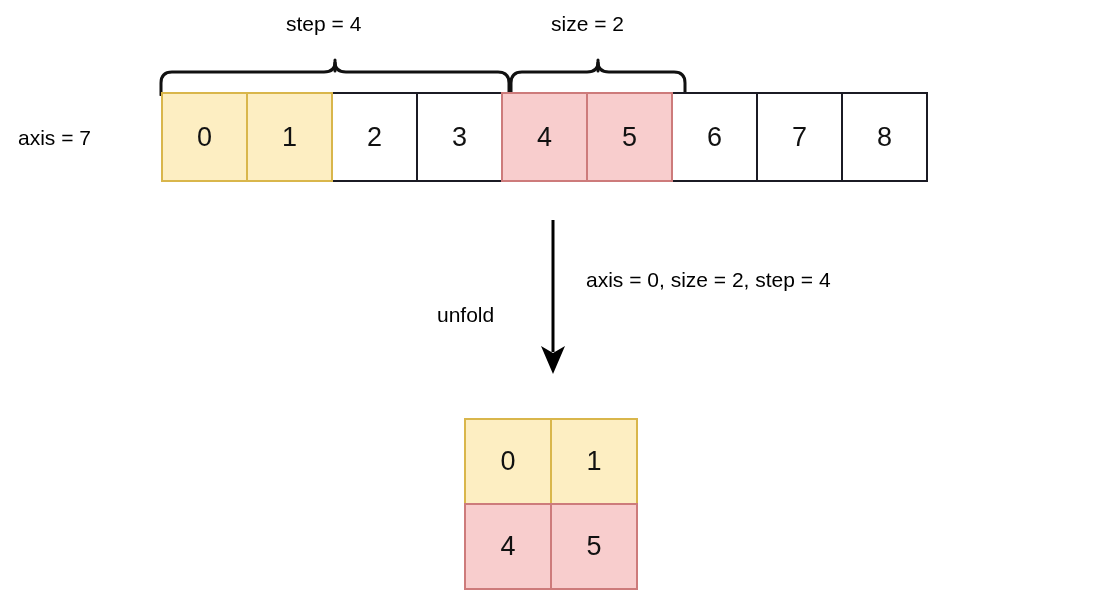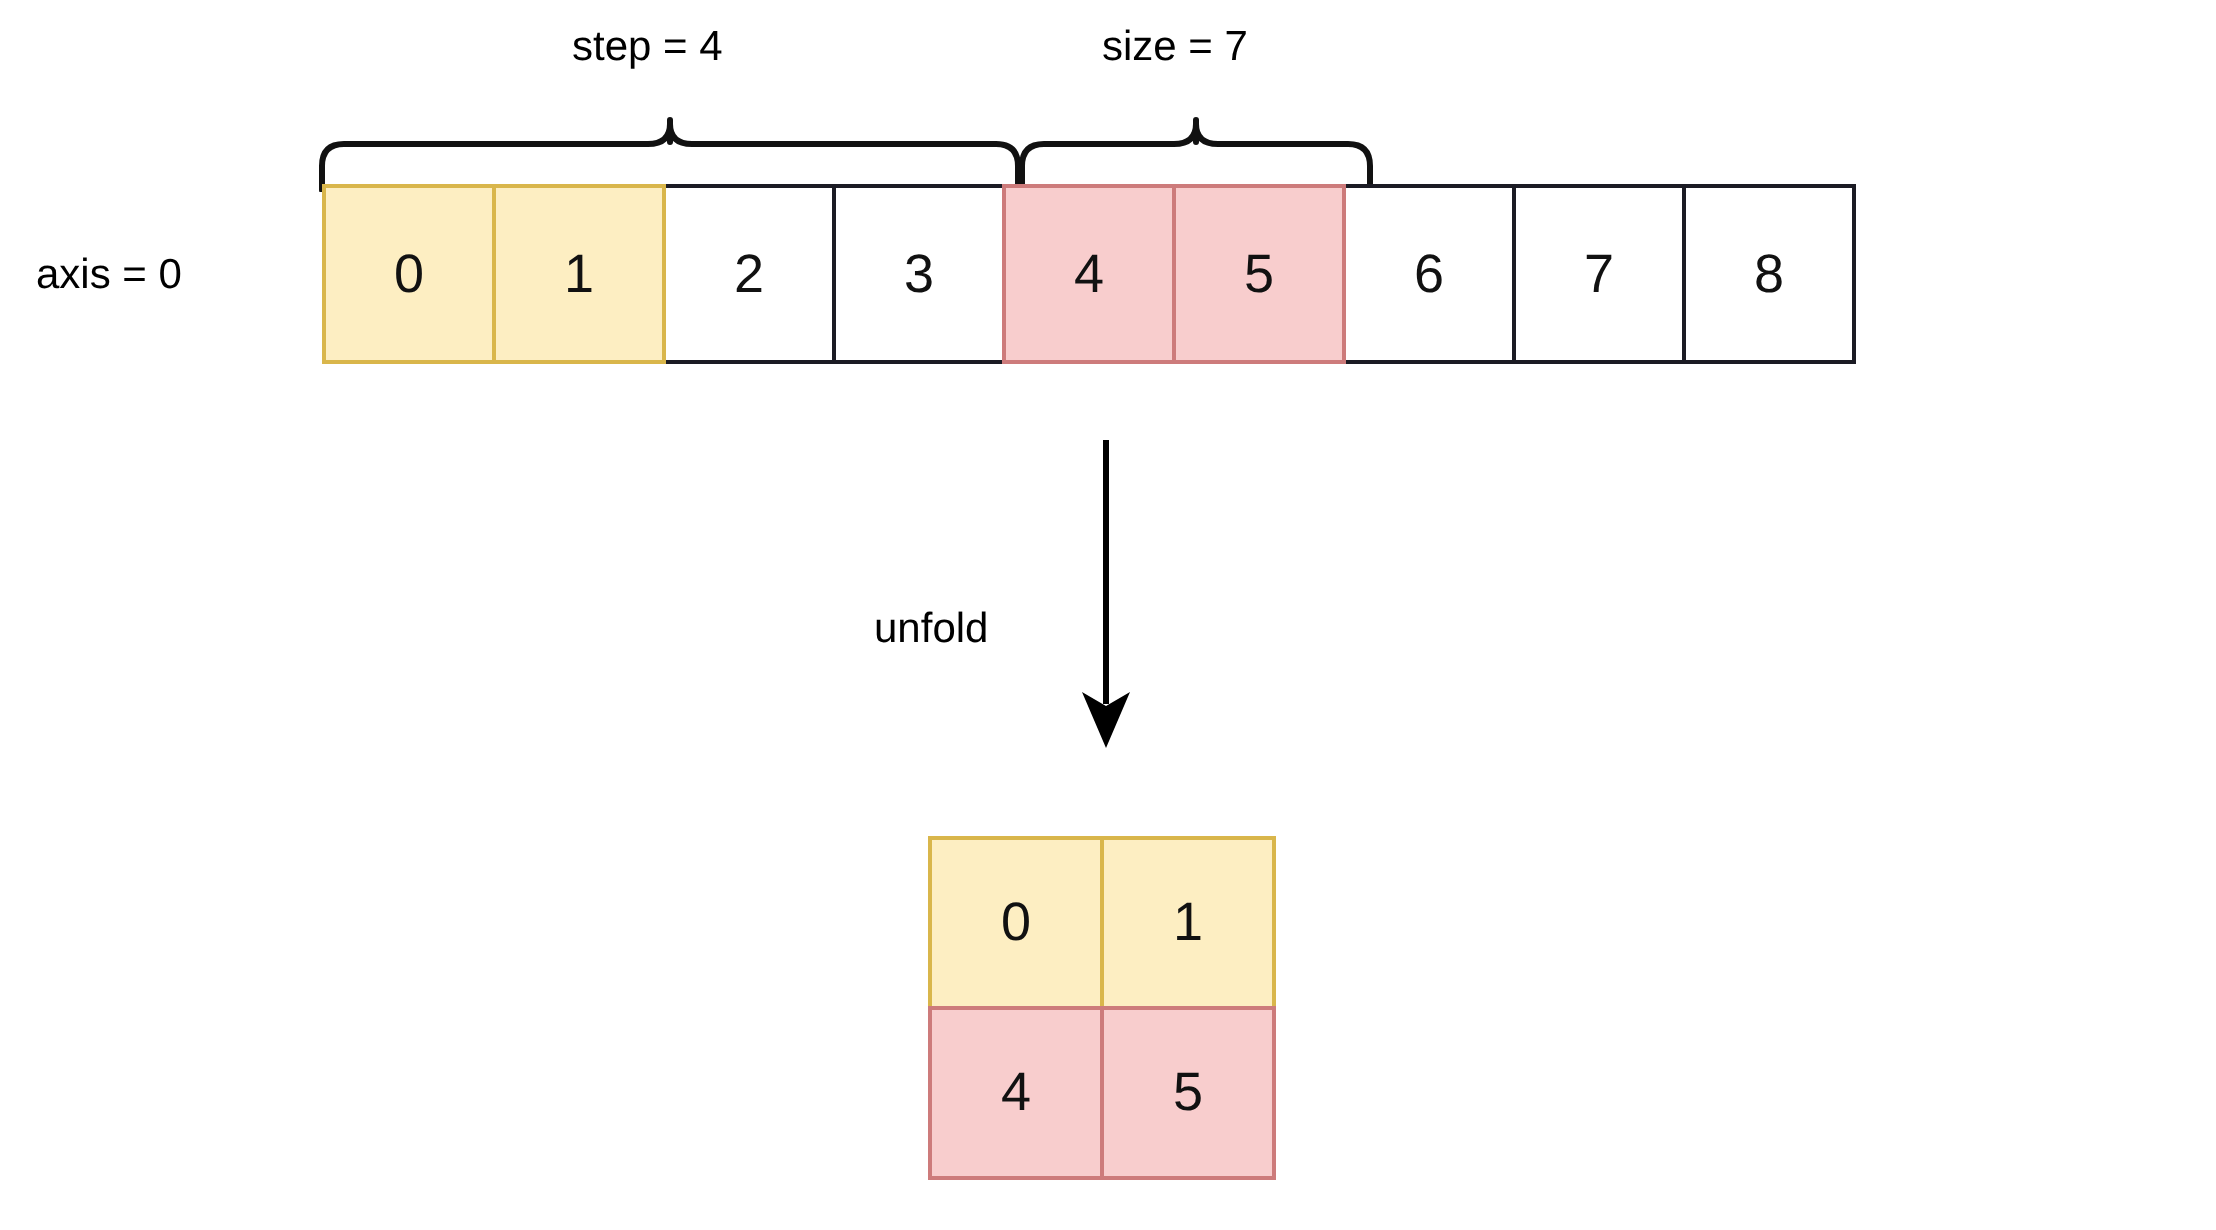--- a/index.html
+++ b/index.html
@@ -100,37 +100,37 @@
   .gcell.y { background: #fdeec2; border-color: #d9b64b; }
   .gcell.r { background: #f8cdcd; border-color: #cd7b7b; }
 </style>
 </head>
 <body>
 
 <div class="diagram">
 
   <div class="lbl" style="left:286px; top:13px;">step = 4</div>
 
-  <div class="lbl" style="left:551px; top:13px;">size = 7</div>
+  <div class="lbl" style="left:551px; top:13px;">size = 2</div>
 
   <div class="brace-wrap" style="left:158px; top:58px;">
     <svg width="356" height="38" viewBox="0 0 356 38" fill="none" xmlns="http://www.w3.org/2000/svg">
       <path d="M3 37 V25 Q3 14 14 14 H166 Q177 14 177 4 Q177 14 188 14 H340 Q351 14 351 25 V37" stroke="#111111" stroke-width="3" stroke-linecap="round" fill="none"></path>
       <path d="M177 2 V13" stroke="#111111" stroke-width="3" stroke-linecap="round"></path>
     </svg>
   </div>
 
   <div class="brace-wrap" style="left:508px; top:58px;">
     <svg width="182" height="38" viewBox="0 0 182 38" fill="none" xmlns="http://www.w3.org/2000/svg">
       <path d="M3 37 V25 Q3 14 14 14 H79 Q90 14 90 4 Q90 14 101 14 H166 Q177 14 177 25 V37" stroke="#111111" stroke-width="3" stroke-linecap="round" fill="none"></path>
       <path d="M90 2 V13" stroke="#111111" stroke-width="3" stroke-linecap="round"></path>
     </svg>
   </div>
 
-  <div class="lbl" style="left:18px; top:127px;">axis = 0</div>
+  <div class="lbl" style="left:18px; top:127px;">axis = 7</div>
 
   <div id="tensor-row">
     <div class="cell win-a">0</div>
     <div class="cell win-a">1</div>
     <div class="cell">2</div>
     <div class="cell">3</div>
     <div class="cell win-b">4</div>
     <div class="cell win-b">5</div>
     <div class="cell">6</div>
     <div class="cell">7</div>
@@ -139,20 +139,21 @@
 
   <div id="unfold-arrow">
     <svg width="34" height="162" viewBox="0 0 34 162" fill="none" xmlns="http://www.w3.org/2000/svg">
       <path d="M17 4 V136" stroke="#000000" stroke-width="3"></path>
       <path d="M17 158 L5 130 L17 137 L29 130 Z" fill="#000000"></path>
     </svg>
   </div>
 
   <div class="lbl" style="left:437px; top:269px;margin-top:35px;">unfold</div>
 
+  <div class="lbl" style="left:586px; top:269px;">axis = 0, size = 2, step = 4</div>
 
   <div id="result-grid">
     <div class="grid-row">
       <div class="gcell y">0</div>
       <div class="gcell y">1</div>
     </div>
     <div class="grid-row">
       <div class="gcell r">4</div>
       <div class="gcell r">5</div>
     </div>

